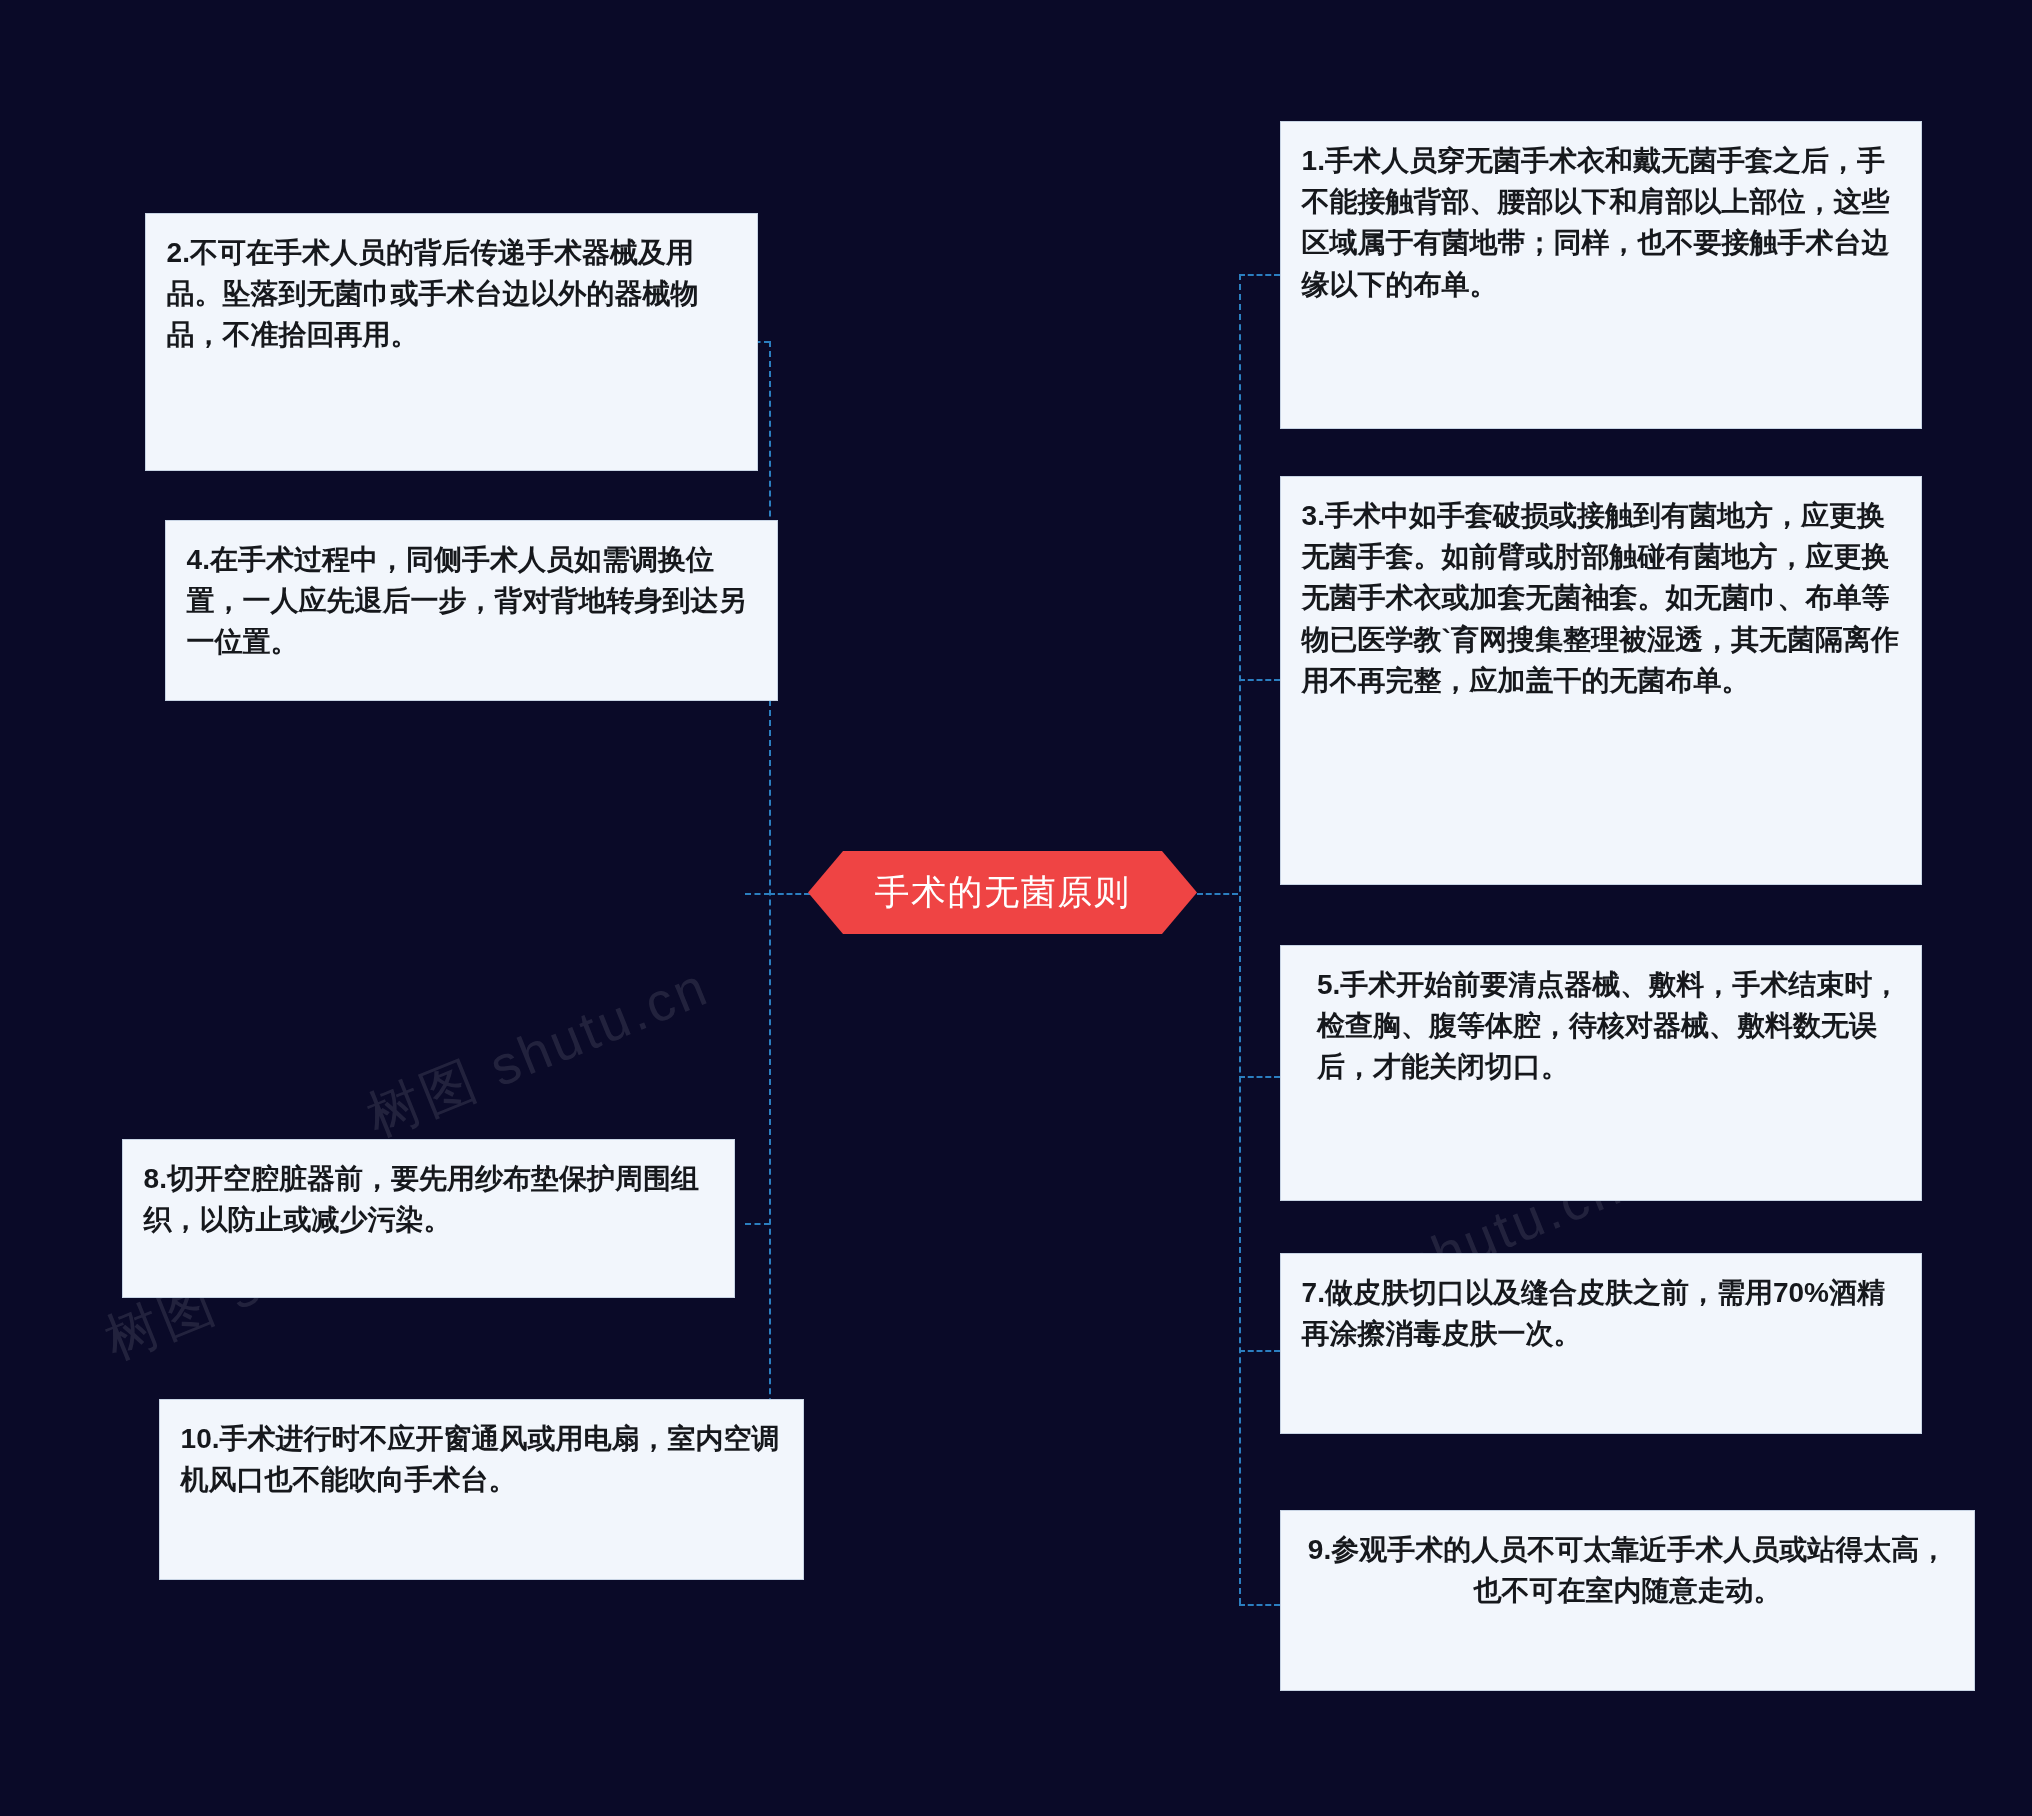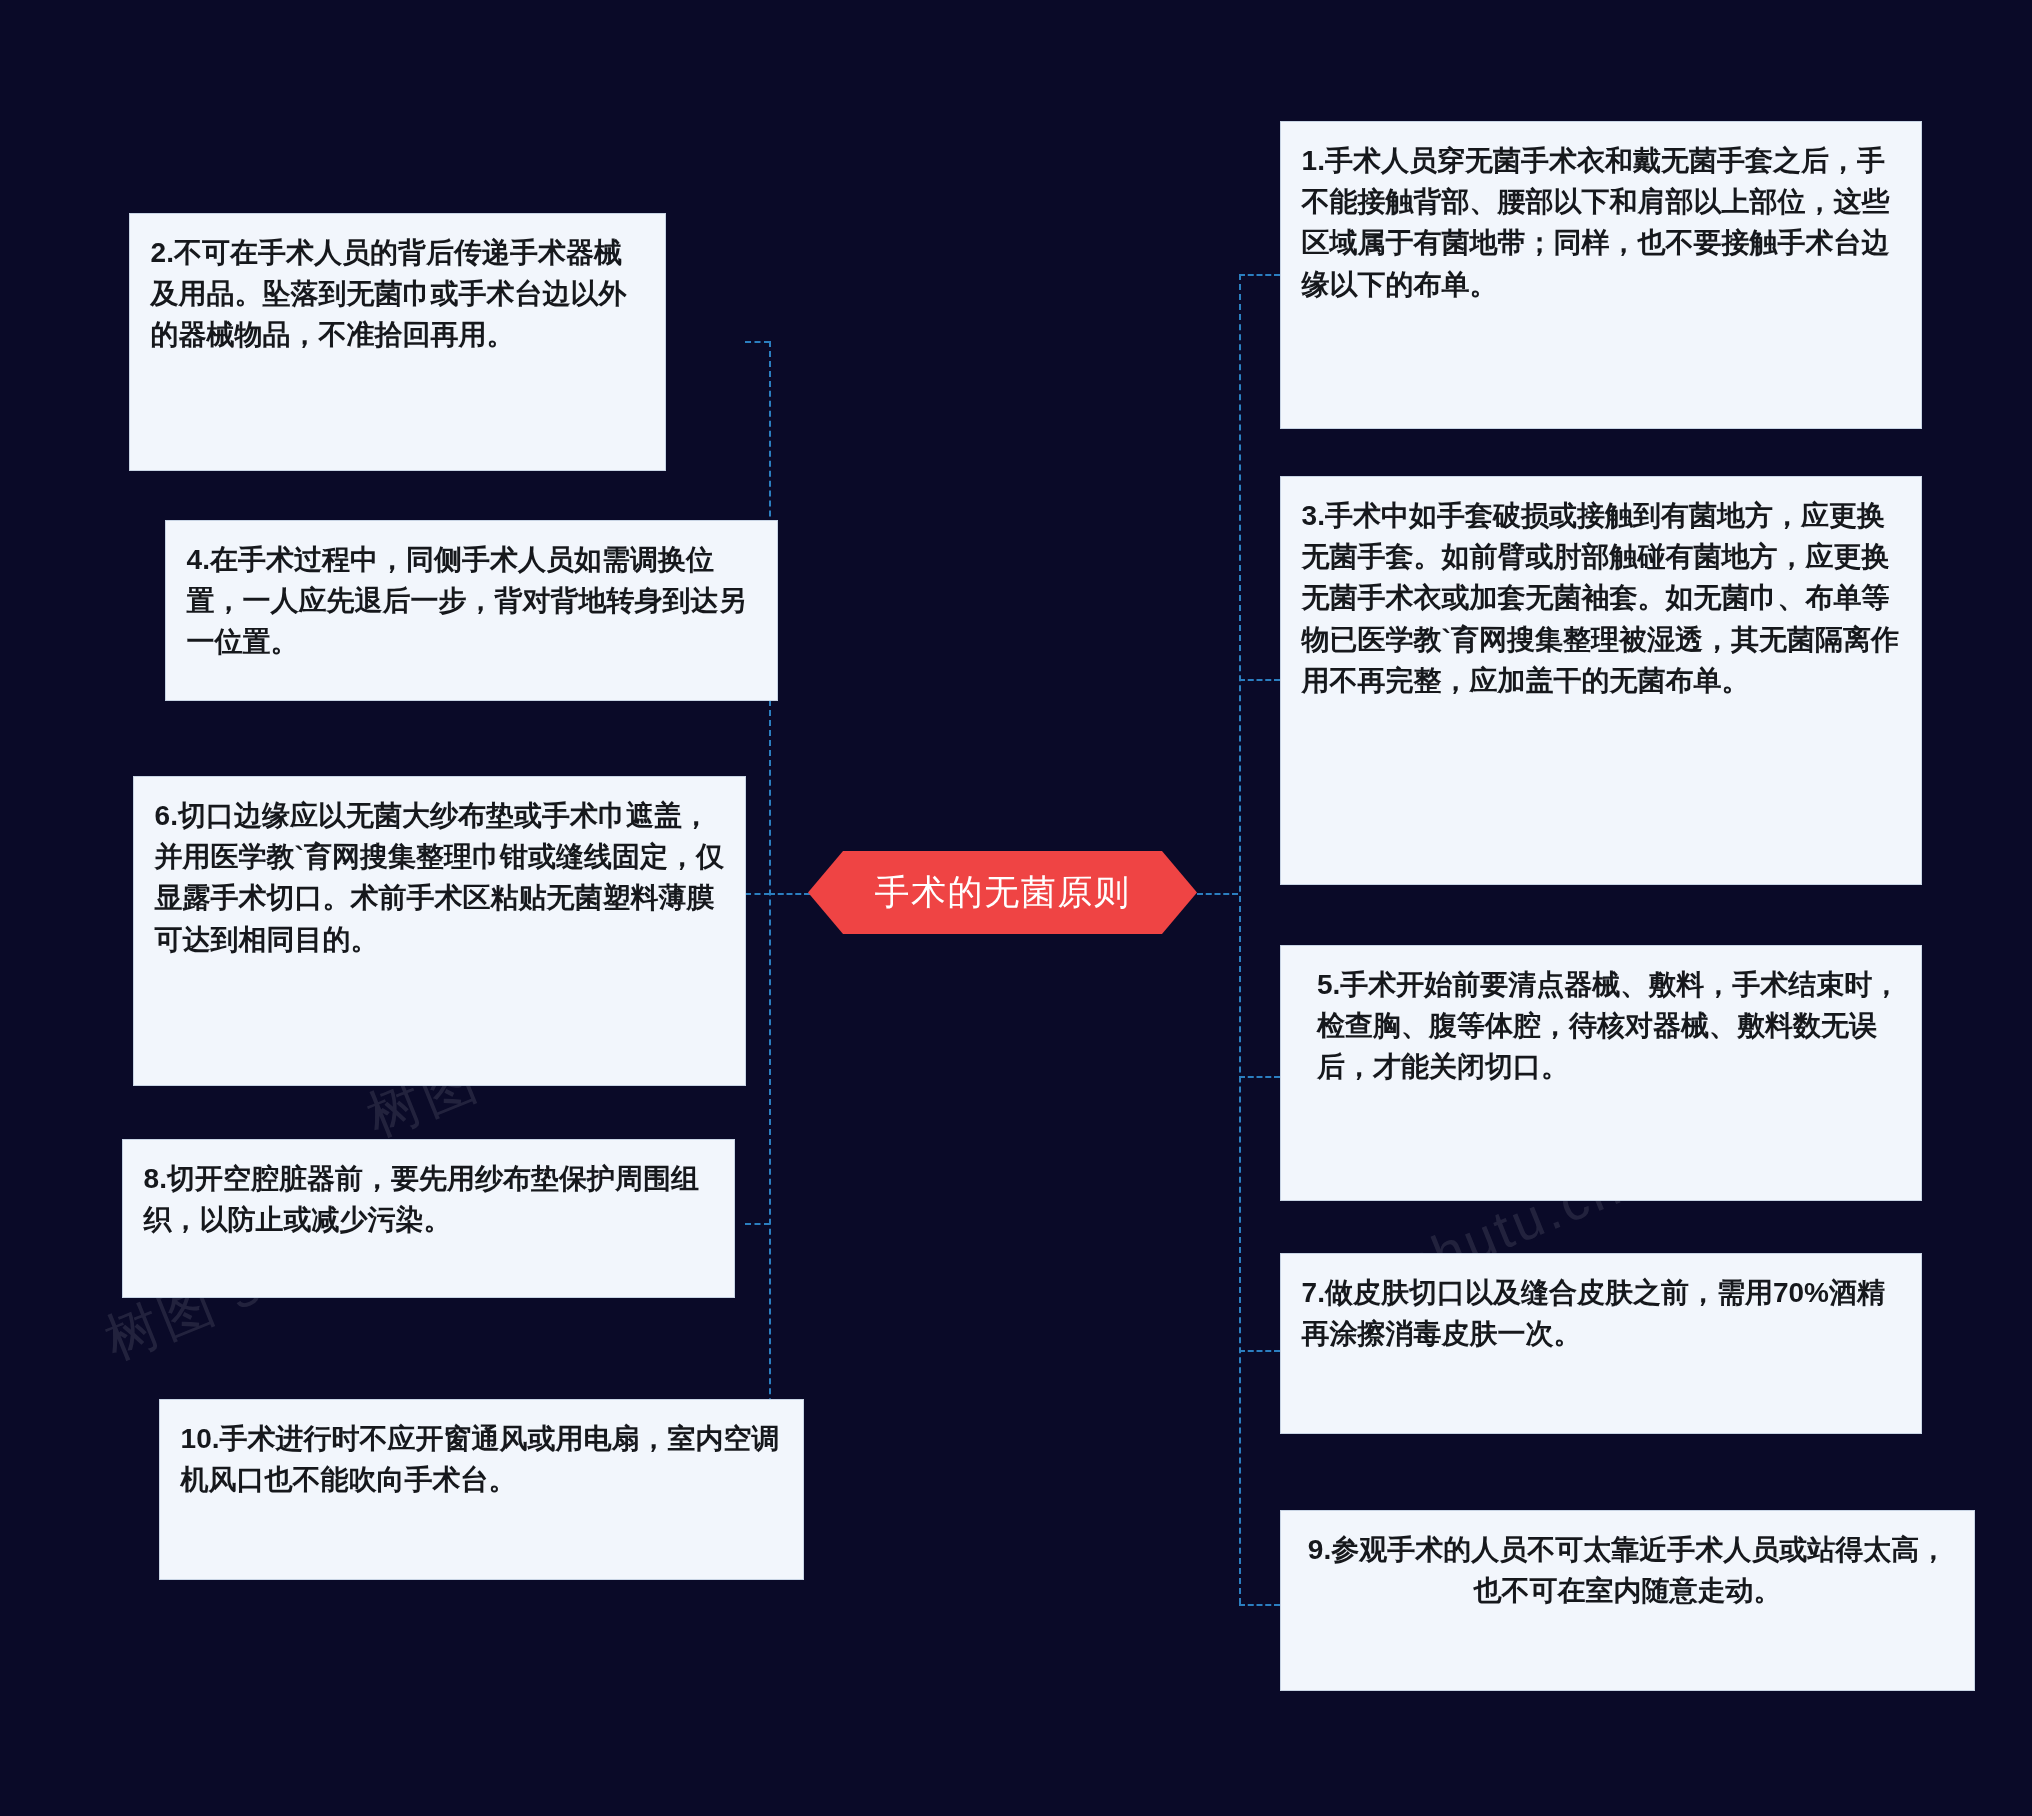--- a/index.html
+++ b/index.html
@@ -98,25 +98,24 @@
   <div class="conn-h" style="left:1197px; top:893px; width:41px;"></div>
   <div class="conn-v" style="left:1239px; top:274px; height:1330px;"></div>
   <div class="conn-h" style="left:1239px; top:274px; width:41px;"></div>
   <div class="conn-h" style="left:1239px; top:679px; width:41px;"></div>
   <div class="conn-h" style="left:1239px; top:1076px; width:41px;"></div>
   <div class="conn-h" style="left:1239px; top:1350px; width:41px;"></div>
   <div class="conn-h" style="left:1239px; top:1604px; width:41px;"></div>
 
   <div id="root-node">手术的无菌原则</div>
 
-  <div class="topic" style="left:129px; top:213px; width:537px; height:258px;">2.不可在手术人员的背后传递手术器械及用品。坠落到无菌巾或手术台边以外的器械物品，不准拾回再用。</div>
+  <div class="topic" style="left:145px; top:213px; width:613px; height:258px;">2.不可在手术人员的背后传递手术器械及用品。坠落到无菌巾或手术台边以外的器械物品，不准拾回再用。</div>
 
   <div class="topic" style="left:133px; top:520px; width:613px; height:181px;margin-left:32px;">4.在手术过程中，同侧手术人员如需调换位置，一人应先退后一步，背对背地转身到达另一位置。</div>
 
-  <div class="topic" style="left:133px; top:776px; width:613px; height:310px;">6.切口边缘应以无菌大纱布垫或手术巾遮盖，并用医学教`育网搜集整理巾钳或缝线固定，仅显露手术切口。术前手术区粘贴无菌塑料薄膜可达到相同目的。</div>
 
   <div class="topic" style="left:122px; top:1139px; width:613px; height:159px;">8.切开空腔脏器前，要先用纱布垫保护周围组织，以防止或减少污染。</div>
 
   <div class="topic" style="left:133px; top:1399px; width:645px; height:181px;margin-left:26px;">10.手术进行时不应开窗通风或用电扇，室内空调机风口也不能吹向手术台。</div>
 
   <div class="topic" style="left:1280px; top:121px; width:642px; height:308px;">1.手术人员穿无菌手术衣和戴无菌手套之后，手不能接触背部、腰部以下和肩部以上部位，这些区域属于有菌地带；同样，也不要接触手术台边缘以下的布单。</div>
 
   <div class="topic" style="left:1280px; top:476px; width:642px; height:409px;">3.手术中如手套破损或接触到有菌地方，应更换无菌手套。如前臂或肘部触碰有菌地方，应更换无菌手术衣或加套无菌袖套。如无菌巾、布单等物已医学教`育网搜集整理被湿透，其无菌隔离作用不再完整，应加盖干的无菌布单。</div>
 
   <div class="topic" style="left:1280px; top:945px; width:642px; height:256px;padding-left:36px;">5.手术开始前要清点器械、敷料，手术结束时，检查胸、腹等体腔，待核对器械、敷料数无误后，才能关闭切口。</div>

